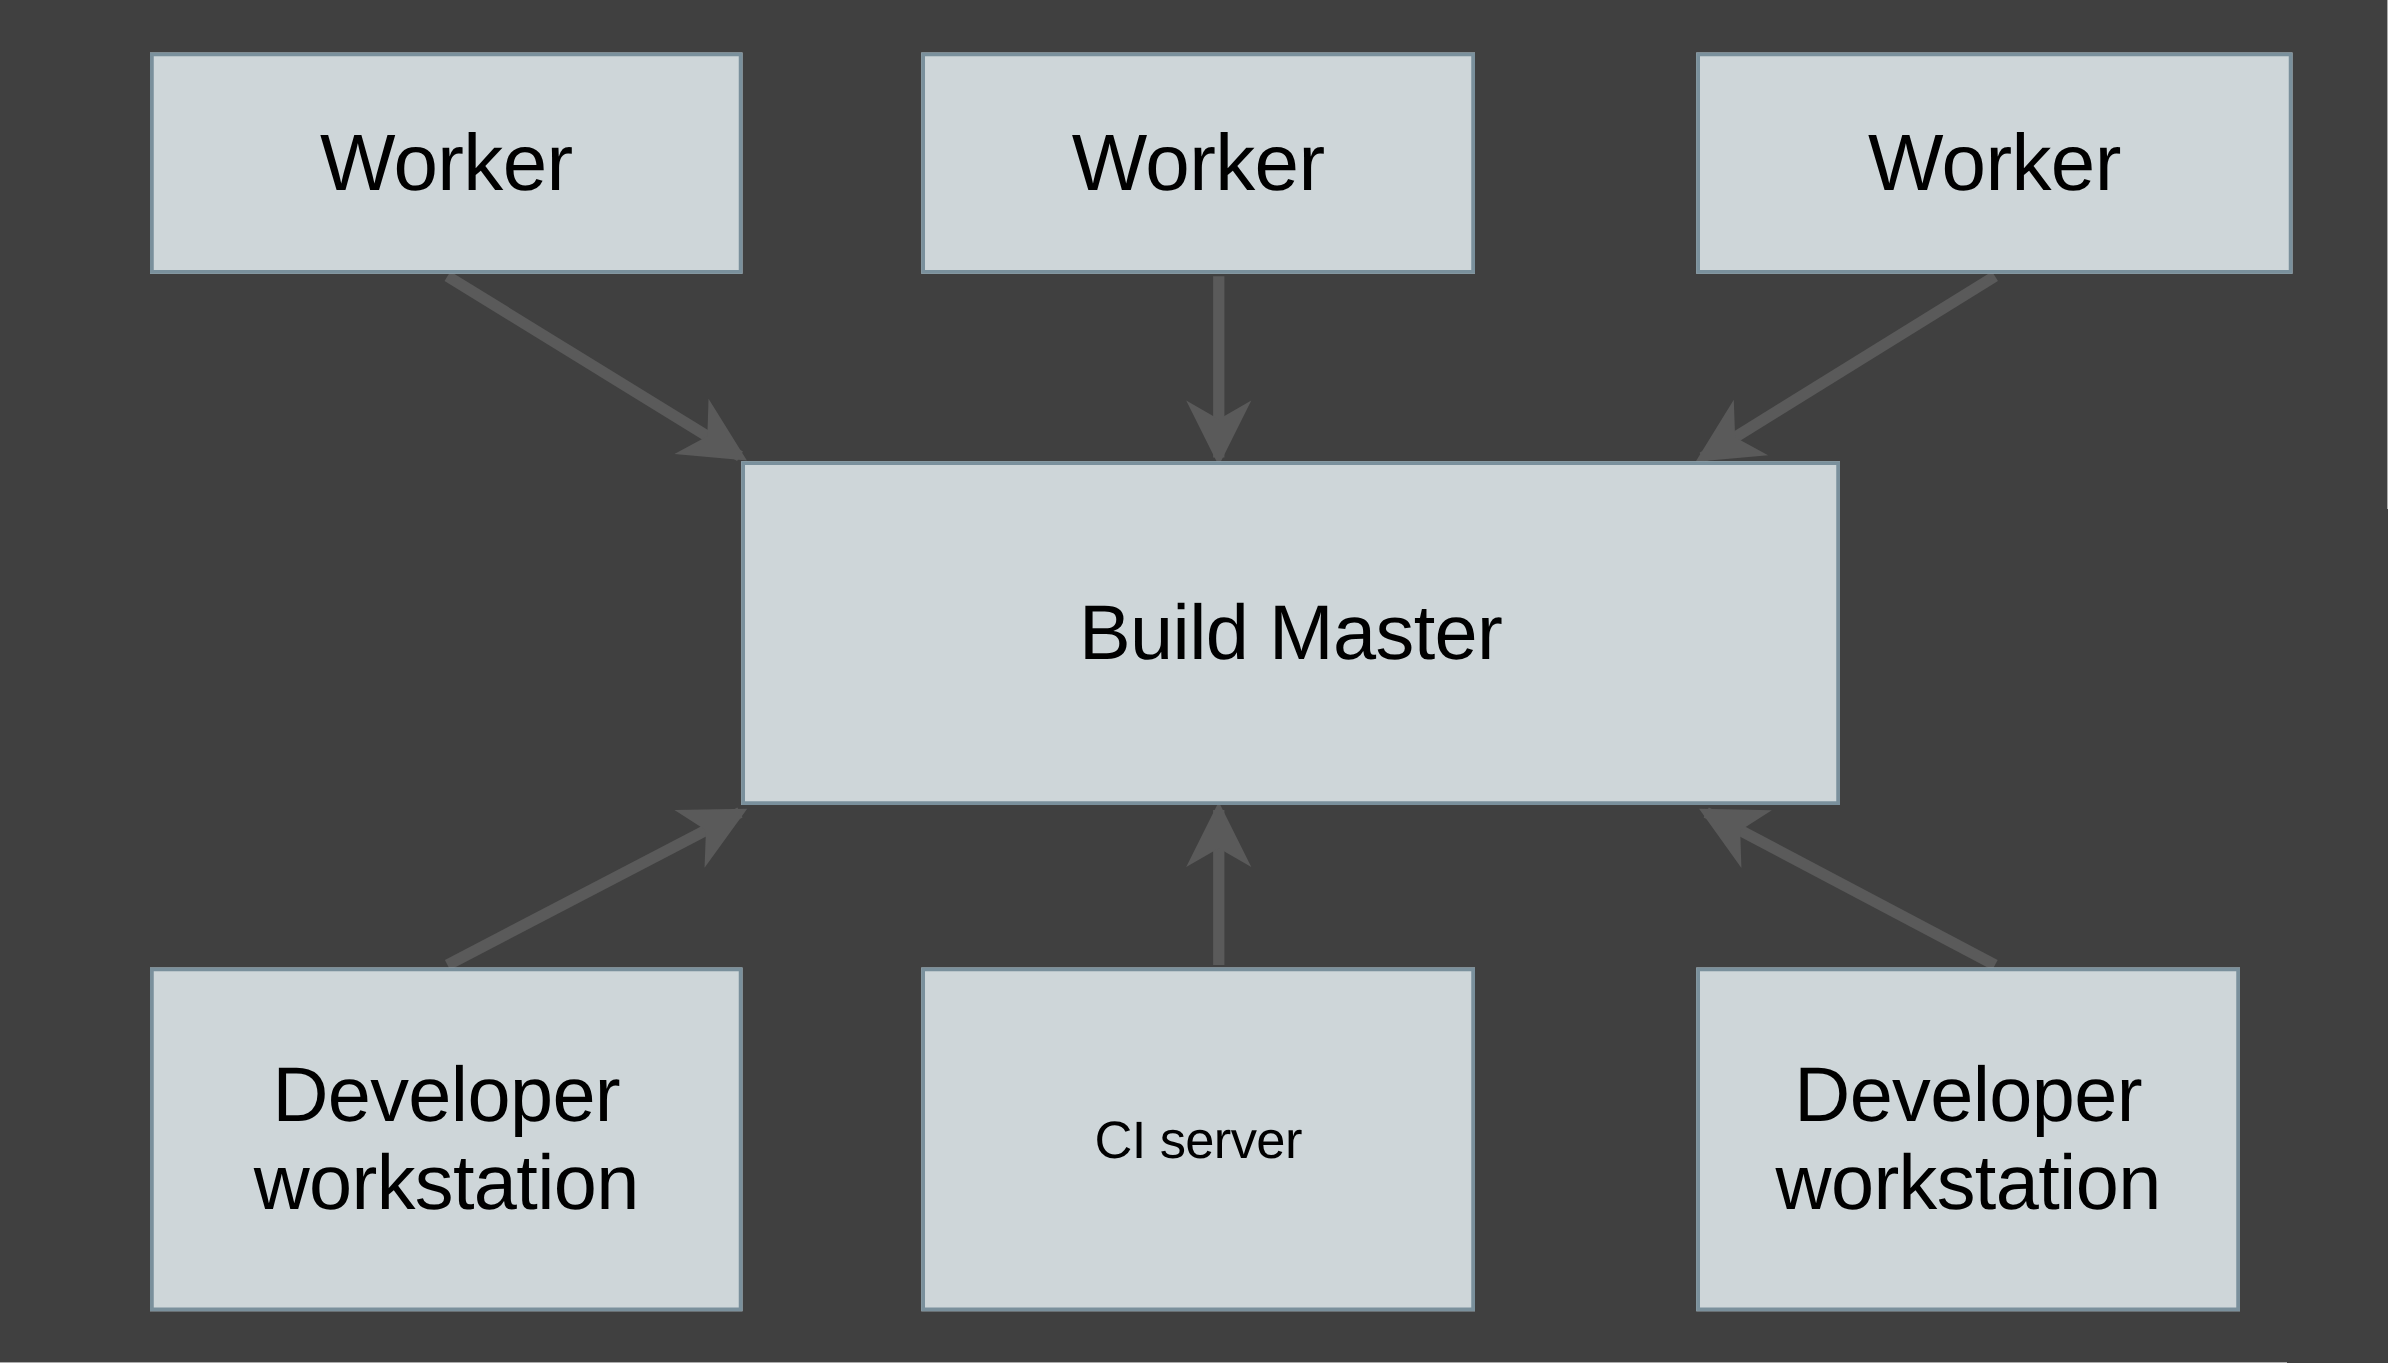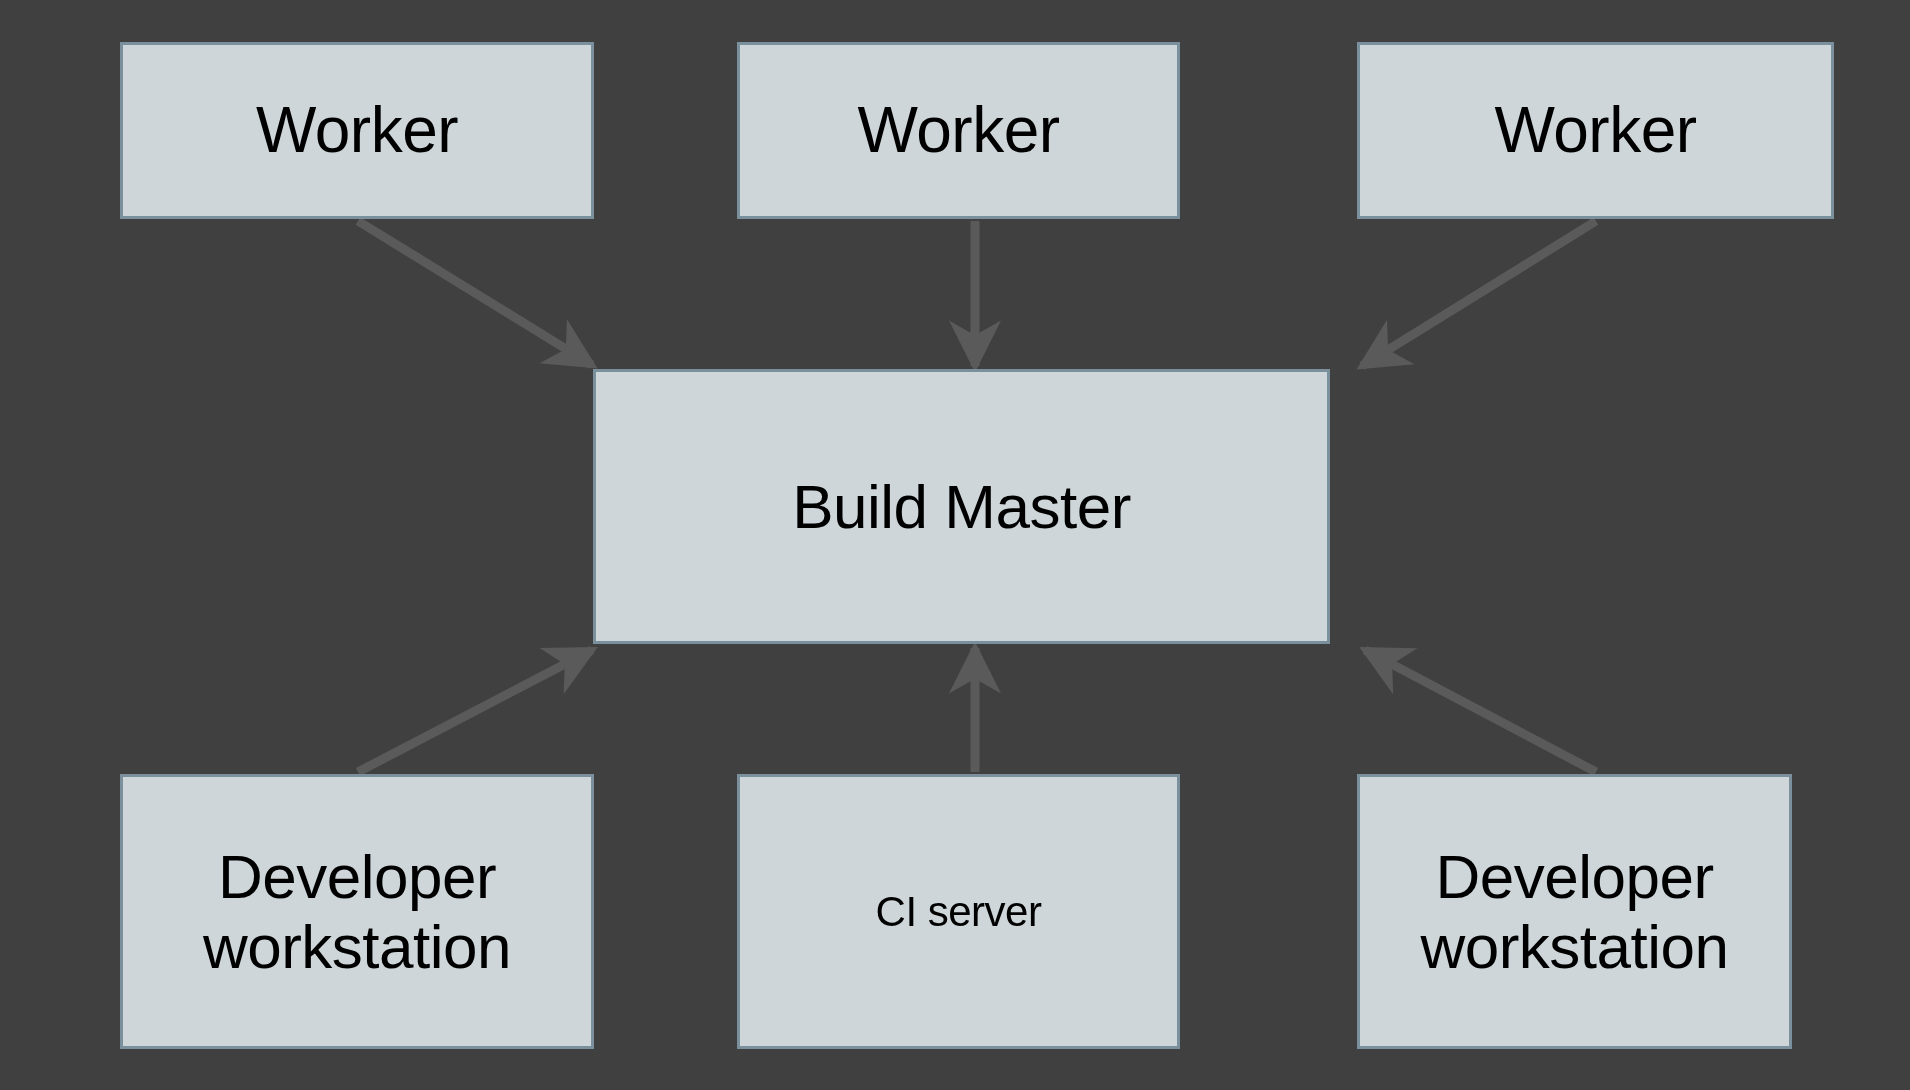--- a/index.html
+++ b/index.html
@@ -41,21 +41,21 @@
     letter-spacing: -0.5px;
   }
   .node-label {
     display: block;
     white-space: pre-line;
     padding: 0 6px;
   }
   .n-worker-left   { left: 120px;  top: 42px;  width: 474px; height: 177px; font-size: 64px; }
   .n-worker-mid    { left: 737px;  top: 42px;  width: 443px; height: 177px; font-size: 64px; }
   .n-worker-right  { left: 1357px; top: 42px;  width: 477px; height: 177px; font-size: 64px; }
-  .n-build-master  { left: 593px;  top: 369px; width: 737px; height: 275px; font-size: 62px; }
+  .n-build-master  { left: 593px;  top: 369px; width: 879px; height: 275px; font-size: 62px; }
   .n-dev-left      { left: 120px;  top: 774px; width: 474px; height: 275px; font-size: 62px; }
   .n-ci-server     { left: 737px;  top: 774px; width: 443px; height: 275px; font-size: 42px; }
   .n-dev-right     { left: 1357px; top: 774px; width: 435px; height: 275px; font-size: 62px; }
 </style>
 </head>
 <body>
 
 <div id="canvas">
 
   <svg id="edges" viewBox="0 0 1910 1090" width="1910" height="1090" xmlns="http://www.w3.org/2000/svg">

